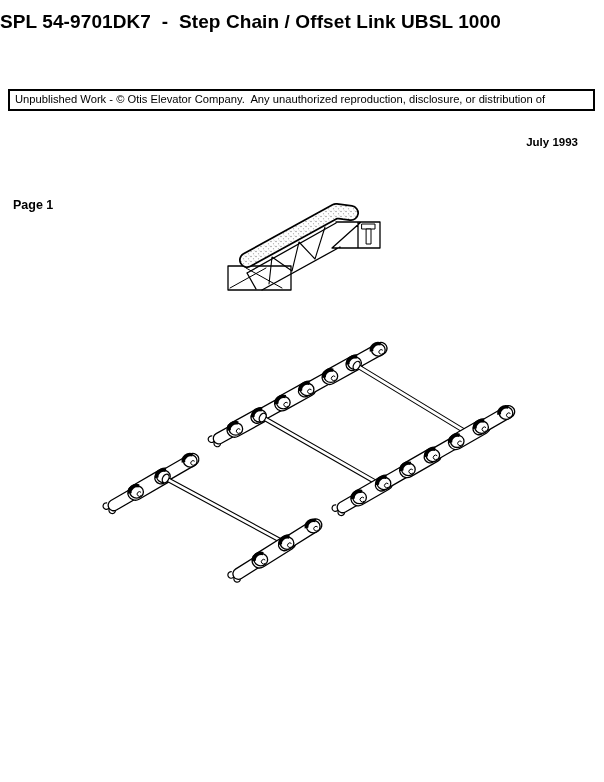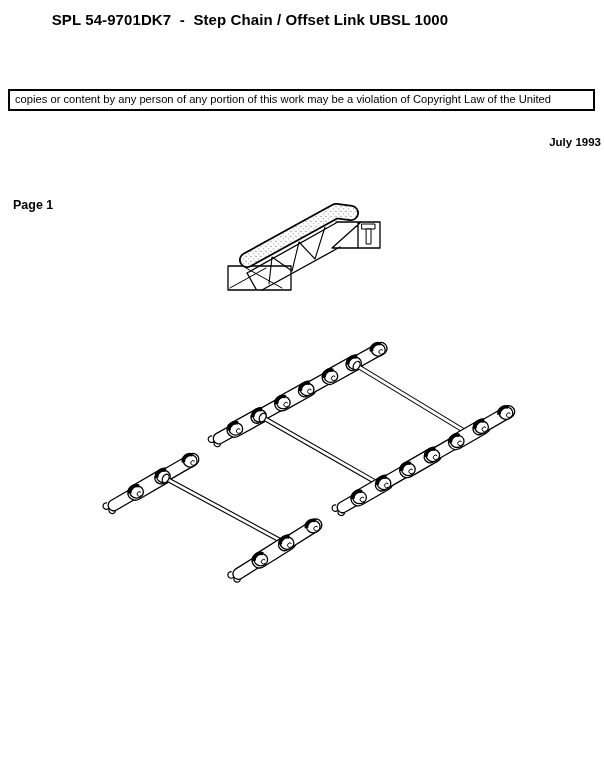--- a/index.html
+++ b/index.html
@@ -4,50 +4,50 @@
 <style>
   html,body{margin:0;padding:0;}
   body{
     width:604px;height:782px;background:#ffffff;
     font-family:"Liberation Sans",sans-serif;color:#000;
     position:relative;overflow:hidden;
   }
   .page{position:absolute;inset:0;background:#fff;}
   .doc-title{
     position:absolute;top:11px;left:0;width:500px;
-    text-align:center;font-size:15px;font-weight:bold;
+    text-align:center;font-size:19px;font-weight:bold;
     white-space:pre;letter-spacing:0.1px;
   }
   .copyright-box{
     position:absolute;left:8px;top:89px;width:587px;
     box-sizing:border-box;border:2px solid #000;
     padding:2px 5px 3px 5px;background:#fff;
   }
   .copyright-box .line{
     font-size:11.2px;line-height:13px;white-space:pre;
   }
   .issue-date{
-    position:absolute;top:136px;right:3px;
+    position:absolute;top:136px;right:26px;
     font-size:11.5px;font-weight:bold;white-space:pre;
   }
   .page-label{
     position:absolute;top:163px;left:13px;
     font-size:12.5px;font-weight:bold;white-space:pre;margin-top:35px;
   }
   .figure-svg{position:absolute;left:0;top:0;width:604px;height:782px;}
 </style>
 </head>
 <body>
 
 <div class="page">
 
   <div class="doc-title">SPL 54-9701DK7  -  Step Chain / Offset Link UBSL 1000</div>
 
   <div class="copyright-box">
-    <div class="line">copies or content by any person of any portion of this work may be a violation of Copyright Law of the United</div>
+    <div class="line">Unpublished Work - © Otis Elevator Company.  Any unauthorized reproduction, disclosure, or distribution of</div>
   </div>
 
   <div class="issue-date">July 1993</div>
 
   <div class="page-label">Page 1</div>
 
   <svg class="figure-svg" viewBox="0 0 604 782">
     <defs>
       <pattern id="stip" width="5" height="5" patternUnits="userSpaceOnUse">
         <circle cx="1" cy="1.5" r="0.7" fill="#8a8a8a"></circle>

